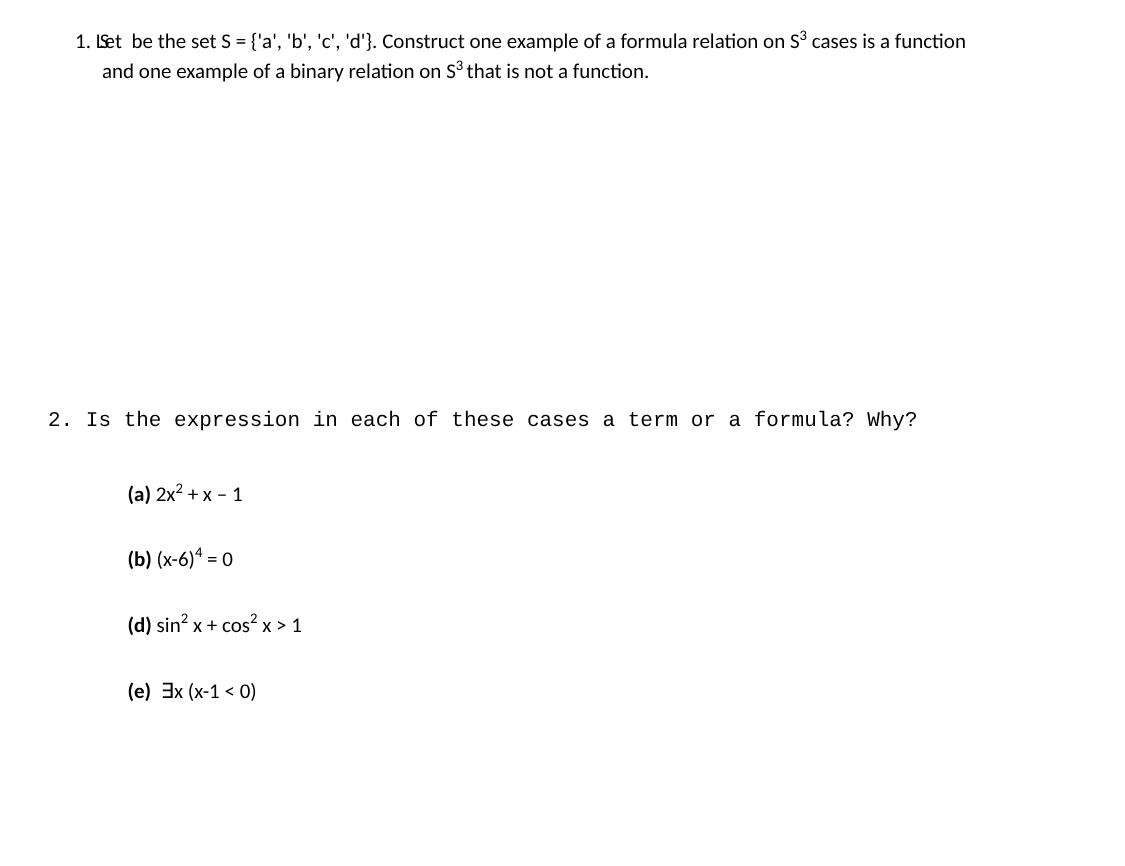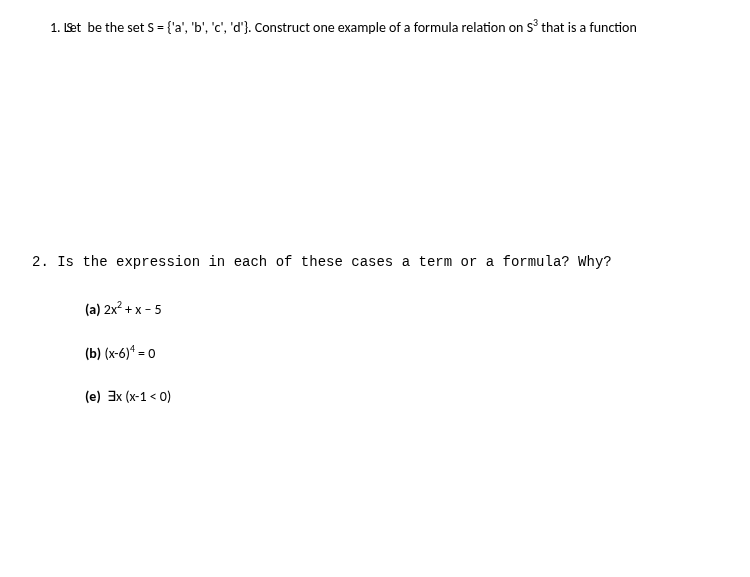--- a/index.html
+++ b/index.html
@@ -68,36 +68,42 @@
     .bold-label {
       font-weight: bold;
     }
   </style>
 </head>
 <body>
 
 <div class="question q1">
   <div class="q1-line1">
     <span>1.</span>
-    <span>Let </span><span class="underline-green">S</span><span> be the set S = {'a', 'b', 'c', 'd'}. Construct one example of a formula relation on S</span><sup>3</sup><span> that is a function</span>
+    <span>Let </span><span class="underline-green">S</span><span> be the set S = {'a', 'b', 'c', 'd'}. Construct one example of a formula relation on S</span><sup>3</sup><span> cases is a function</span>
+  </div>
+  <div class="q1-line2">
+    <span>and one example of a binary relation on S</span><sup>3 </sup><span>that is not a function.</span>
   </div>
 </div>
 
 <div class="question q2">
   <div class="q2-intro">
     <span>2.</span>
     <span>Is the expression in each of these cases a term or a formula? Why?</span>
   </div>
 
   <div class="sub-item">
-    <span class="bold-label">(a)</span><span>  2x</span><sup>2</sup><span> + x – 5</span>
+    <span class="bold-label">(a)</span><span>  2x</span><sup>2</sup><span> + x – 1</span>
   </div>
 
   <div class="sub-item">
     <span class="bold-label">(b)</span><span>  (x-6)</span><sup>4</sup><span> = 0</span>
   </div>
 
 
+  <div class="sub-item">
+    <span class="bold-label">(d)</span><span>  sin</span><sup>2</sup><span> x + cos</span><sup>2</sup><span> x &gt; 1</span>
+  </div>
 
   <div class="sub-item">
     <span class="bold-label">(e)</span>&nbsp;&nbsp;<span class="exists">∃</span><span>x (x-1 &lt; 0)</span>
   </div>
 </div>
 
 </body></html>

